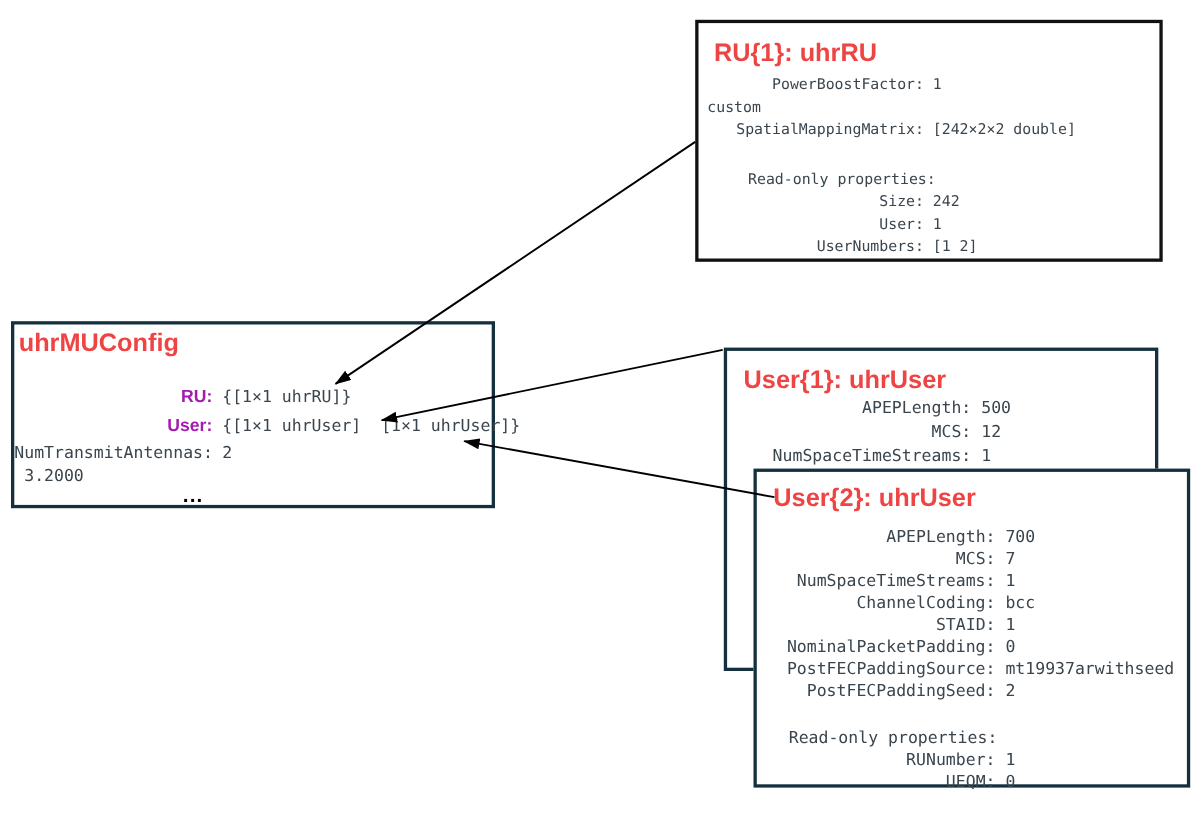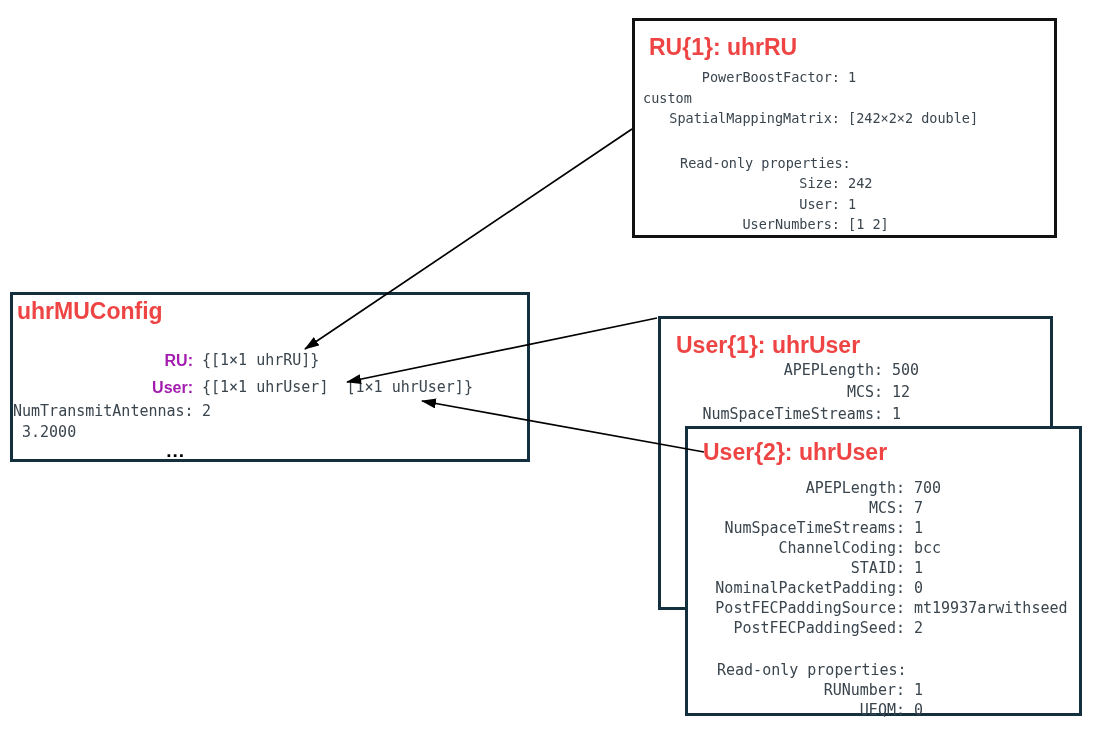--- a/index.html
+++ b/index.html
@@ -16,21 +16,21 @@
     font-family:"Liberation Sans",sans-serif;
     overflow:hidden;
   }
   .box{
     position:absolute;
     background:#ffffff;
     border:3px solid var(--border-navy);
     box-sizing:border-box;
   }
   .box-ru{left:632px;top:18px;width:425px;height:220px;border-color:var(--border-black);}
-  .box-mu{left:10px;top:292px;width:520px;height:170px;}
+  .box-mu{left:10px;top:292px;width:440px;height:170px;}
   .box-user1{left:658px;top:316px;width:395px;height:294px;z-index:1;}
   .box-user2{left:685px;top:426px;width:397px;height:290px;z-index:2;}
   .title{
     font-weight:bold;font-size:23px;line-height:24px;color:#ef4444;
     letter-spacing:0px;
   }
   .box-ru .title{margin:14px 0 8px 14px;}
   .box-mu .title{margin:4px 0 24px 4px;}
   .box-user1 .title{margin:14px 16px 2px 15px;}
   .box-user2 .title{margin:11px 0 14px 15px;}

